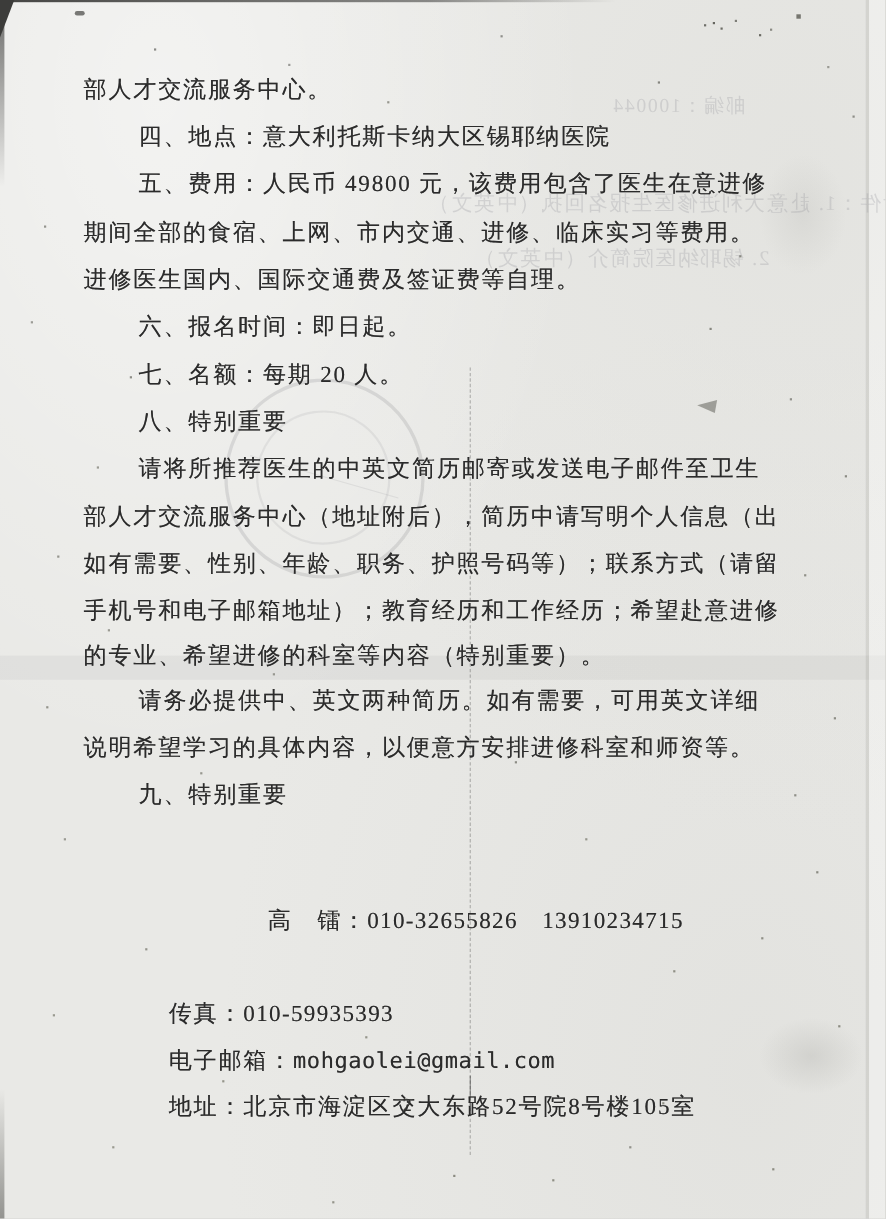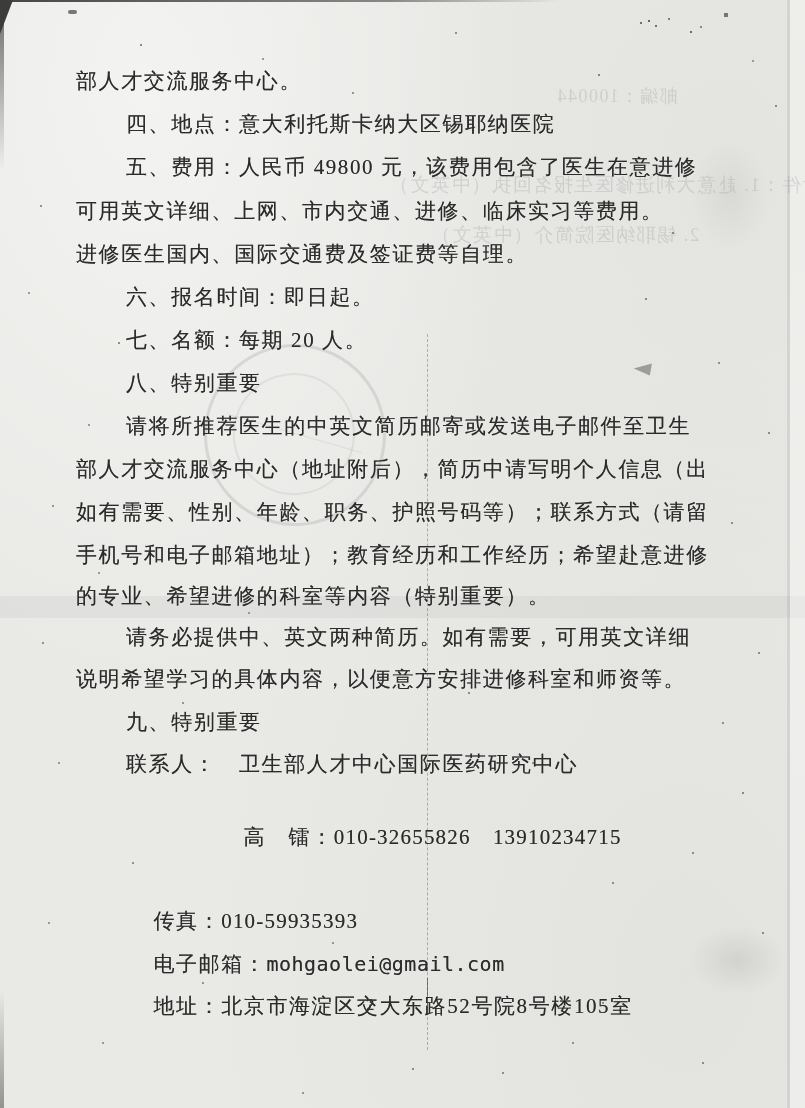--- a/index.html
+++ b/index.html
@@ -164,34 +164,33 @@
   <div class="stamp">
     <div class="stamp-inner"></div>
     <div class="stamp-line"></div>
   </div>
 
   <div class="smudge-arrow"></div>
 
   <div class="ln" style="top:66px">部人才交流服务中心。</div>
   <div class="ln ind" style="top:109px">四、地点：意大利托斯卡纳大区锡耶纳医院</div>
   <div class="ln ind" style="top:152px">五、费用：人民币 49800 元，该费用包含了医生在意进修</div>
-  <div class="ln" style="top:196px">可用英文详细、上网、市内交通、进修、临床实习等费用。</div>
+  <div class="ln" style="top:196px">期间全部的食宿、上网、市内交通、进修、临床实习等费用。</div>
   <div class="ln" style="top:239px">进修医生国内、国际交通费及签证费等自理。</div>
   <div class="ln ind" style="top:282px">六、报名时间：即日起。</div>
   <div class="ln ind" style="top:325px">七、名额：每期 20 人。</div>
   <div class="ln ind" style="top:368px">八、特别重要</div>
   <div class="ln ind" style="top:411px">请将所推荐医生的中英文简历邮寄或发送电子邮件至卫生</div>
   <div class="ln" style="top:454px">部人才交流服务中心（地址附后），简历中请写明个人信息（出</div>
   <div class="ln" style="top:497px">如有需要、性别、年龄、职务、护照号码等）；联系方式（请留</div>
   <div class="ln" style="top:540px">手机号和电子邮箱地址）；教育经历和工作经历；希望赴意进修</div>
   <div class="ln" style="top:581px">的专业、希望进修的科室等内容（特别重要）。</div>
   <div class="ln ind" style="top:622px">请务必提供中、英文两种简历。如有需要，可用英文详细</div>
   <div class="ln" style="top:664px">说明希望学习的具体内容，以便意方安排进修科室和师资等。</div>
   <div class="ln ind" style="top:707px">九、特别重要</div>
-  <div class="ln ind" style="top:749px">联系人：　卫生部人才中心国际医药研究中心</div>
 
   <div class="ln cind" style="top:792px">
     <span>高　镭：</span><span class="num">010-32655826　13910234715</span>
   </div>
   <div class="ln ind" style="top:876px">
     <span>传真：</span><span class="num">010-59935393</span>
   </div>
   <div class="ln ind" style="top:919px">
     <span>电子邮箱：</span><span class="mono">mohgaolei@gmail.com</span>
   </div>

